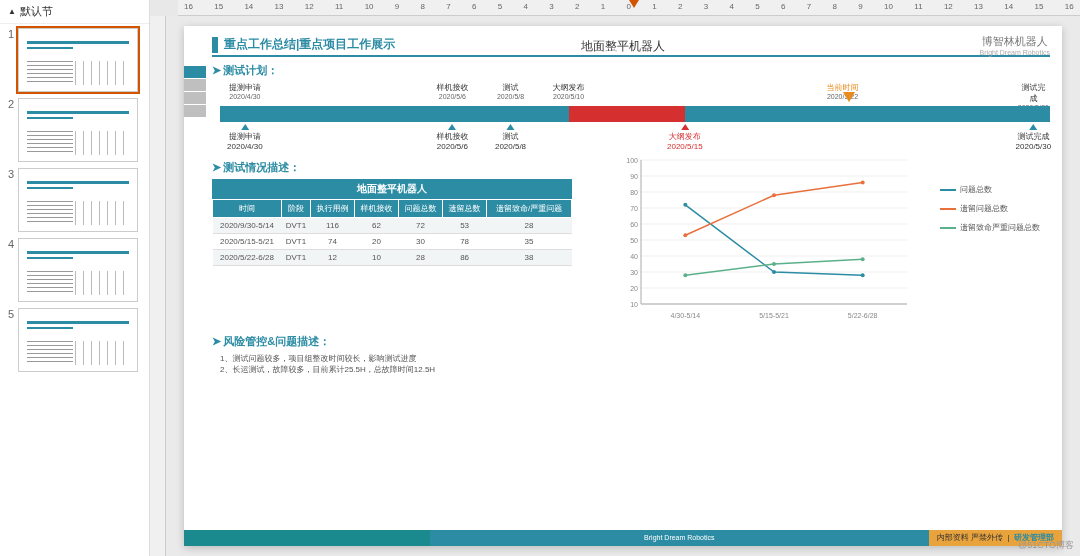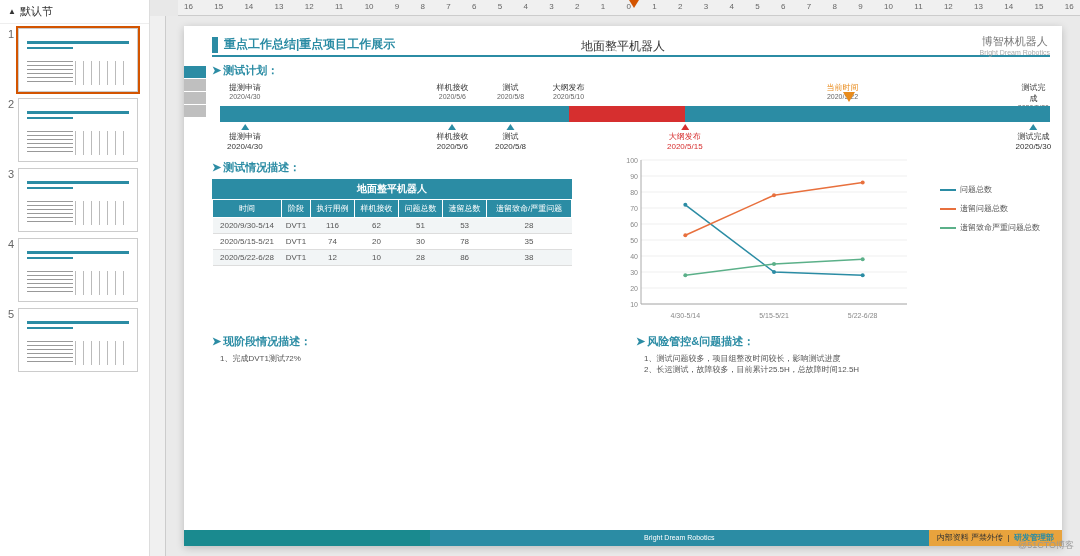--- a/index.html
+++ b/index.html
@@ -282,21 +282,21 @@
                       <th>遗留总数</th>
                       <th>遗留致命/严重问题</th>
                     </tr>
                   </thead>
                 <tbody id="tbody">
                     <tr>
                       <td>2020/9/30-5/14</td>
                       <td>DVT1</td>
                       <td>116</td>
                       <td>62</td>
-                      <td>51</td>
+                      <td>72</td>
                       <td>53</td>
                       <td>28</td>
                     </tr>
                     <tr>
                       <td>2020/5/15-5/21</td>
                       <td>DVT1</td>
                       <td>74</td>
                       <td>20</td>
                       <td>30</td>
                       <td>78</td>
@@ -368,24 +368,20 @@
                       <div class="sw" style="background:#5bb089"></div>
                       <span>遗留致命严重问题总数</span>
                     </div>
                   </div>
               </div>
             </div>
           </div>
 
           <div class="sect-bottom">
             <div class="sect-col">
-              <div class="section"><span class="arrow">➤</span><span>现阶段情况描述：</span></div>
-              <div class="sect-text">1、完成DVT1测试72%</div>
-            </div>
-            <div class="sect-col">
               <div class="section"><span class="arrow">➤</span><span>风险管控&amp;问题描述：</span></div>
               <div class="sect-text">1、测试问题较多，项目组整改时间较长，影响测试进度</div>
               <div class="sect-text">2、长运测试，故障较多，目前累计25.5H，总故障时间12.5H</div>
             </div>
           </div>
 
           <div class="footer">
             <div class="f1"></div>
             <div class="f2">Bright Dream Robotics</div>
             <div class="f3">

